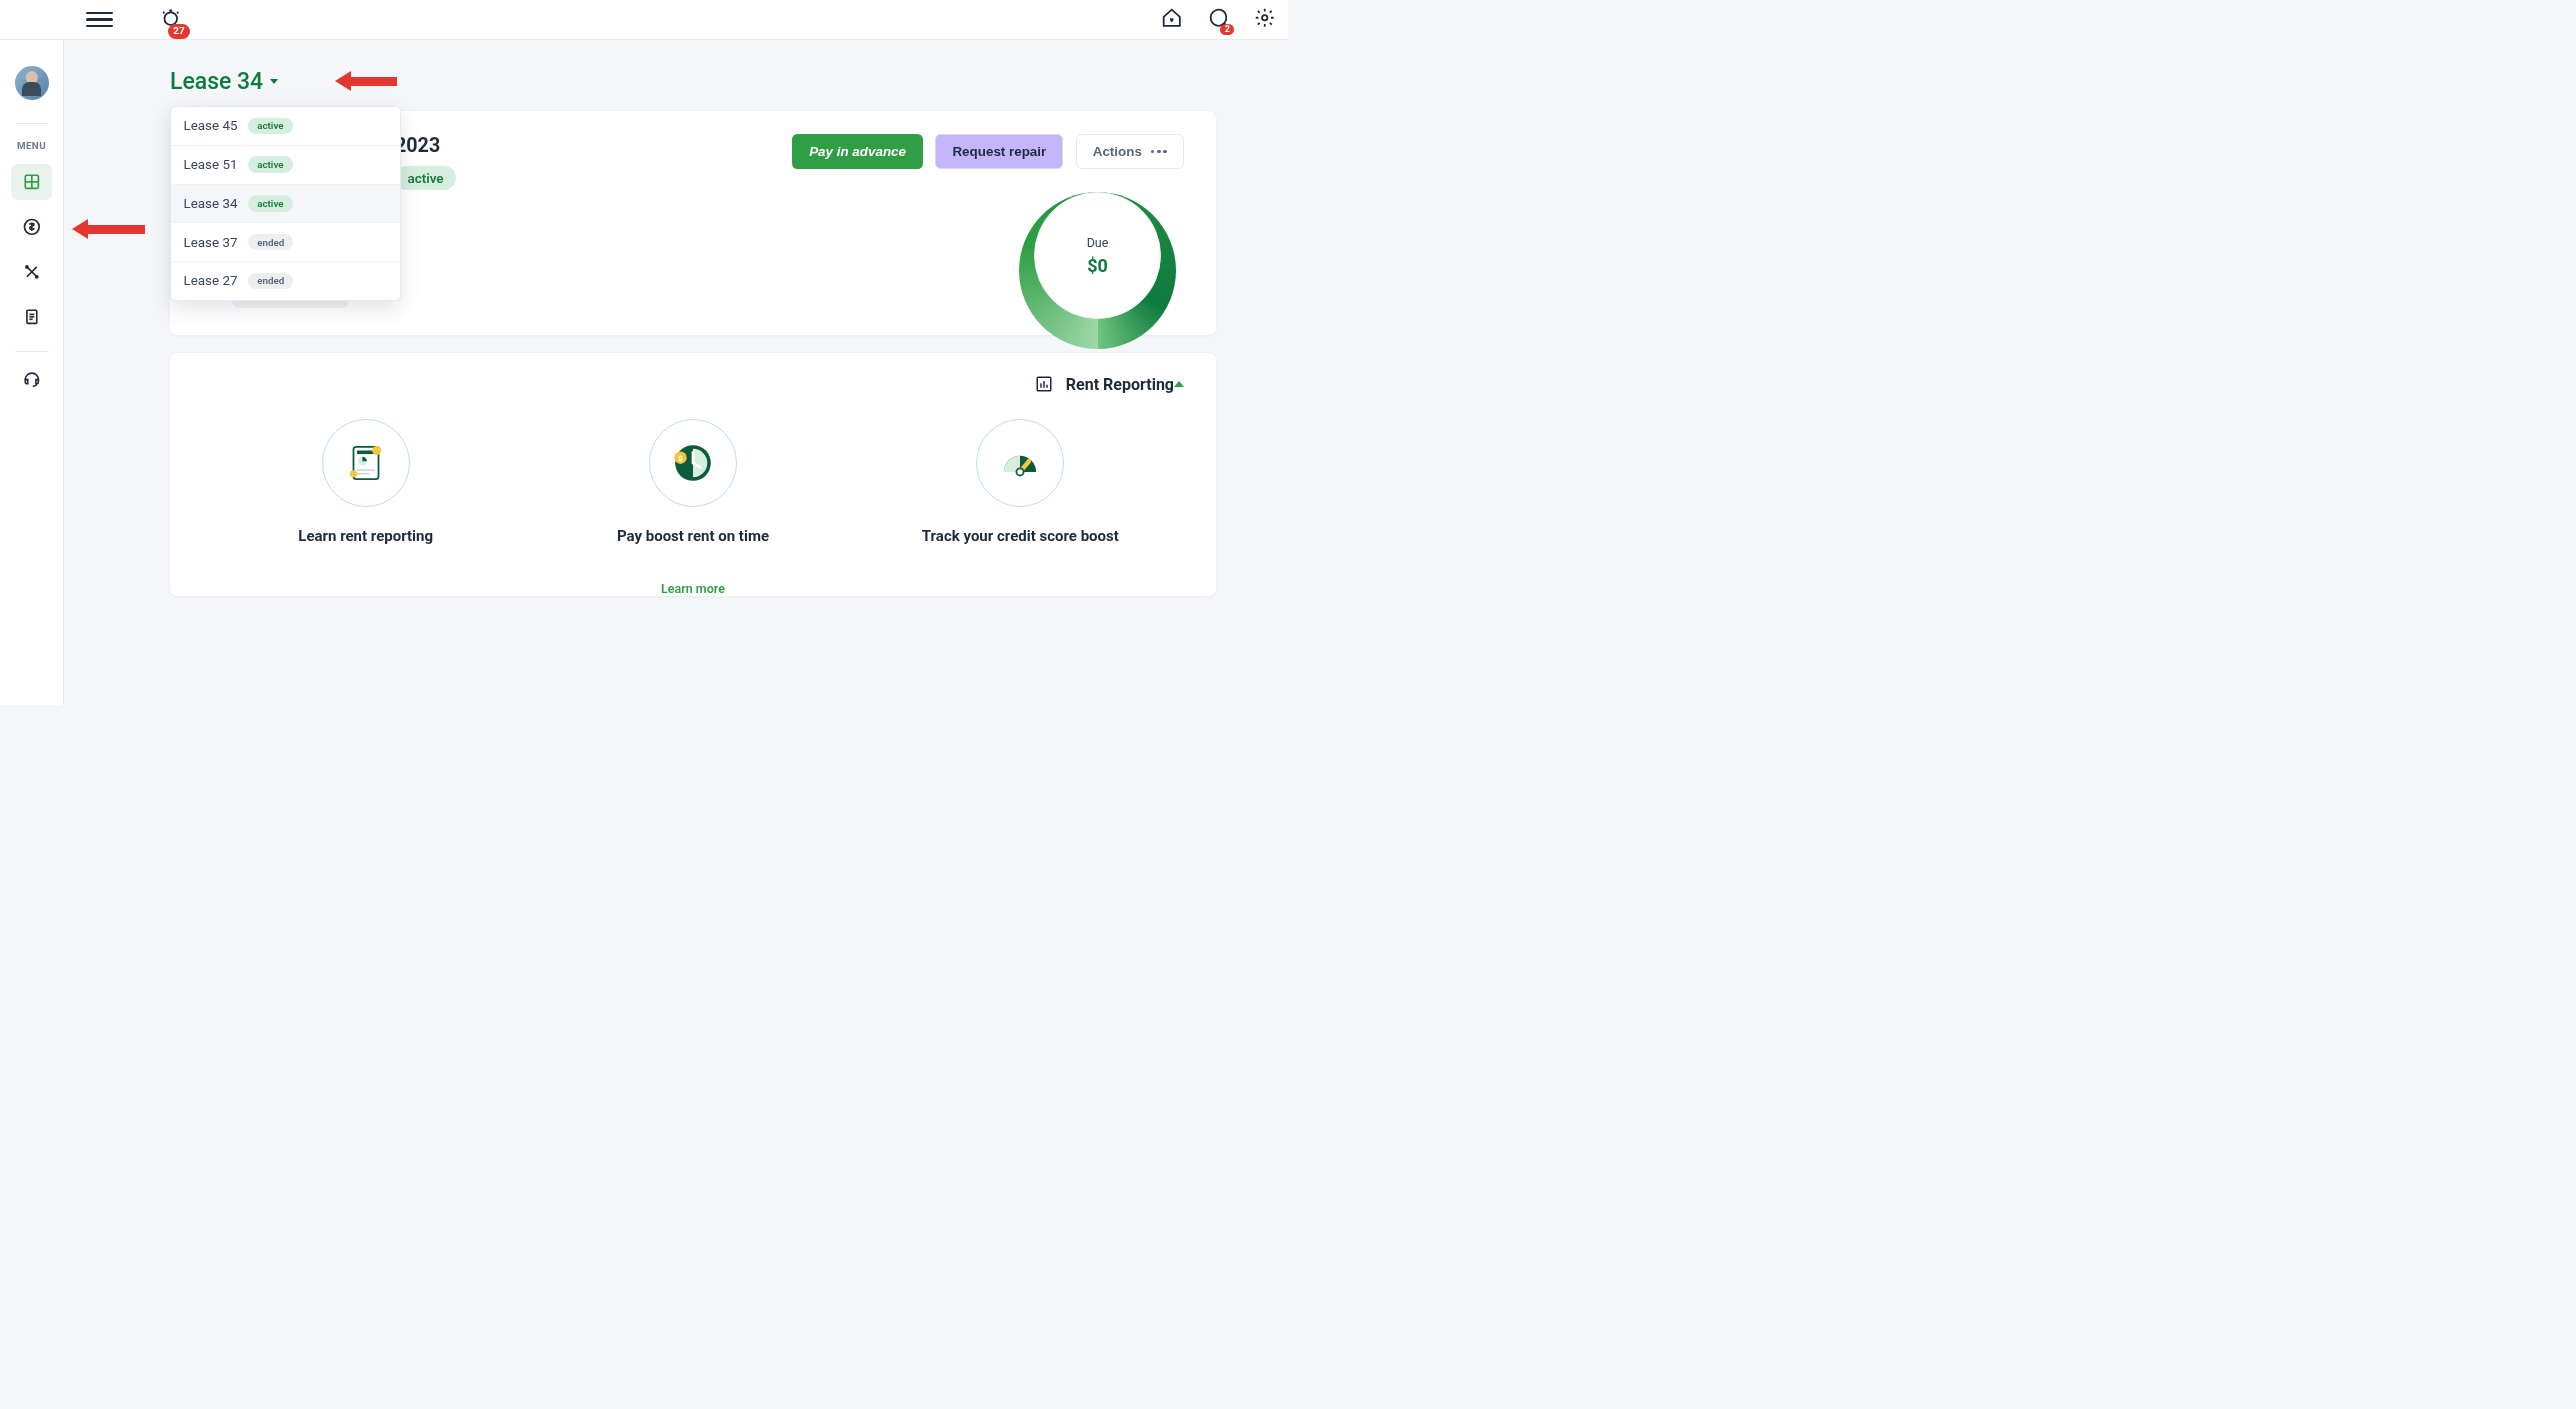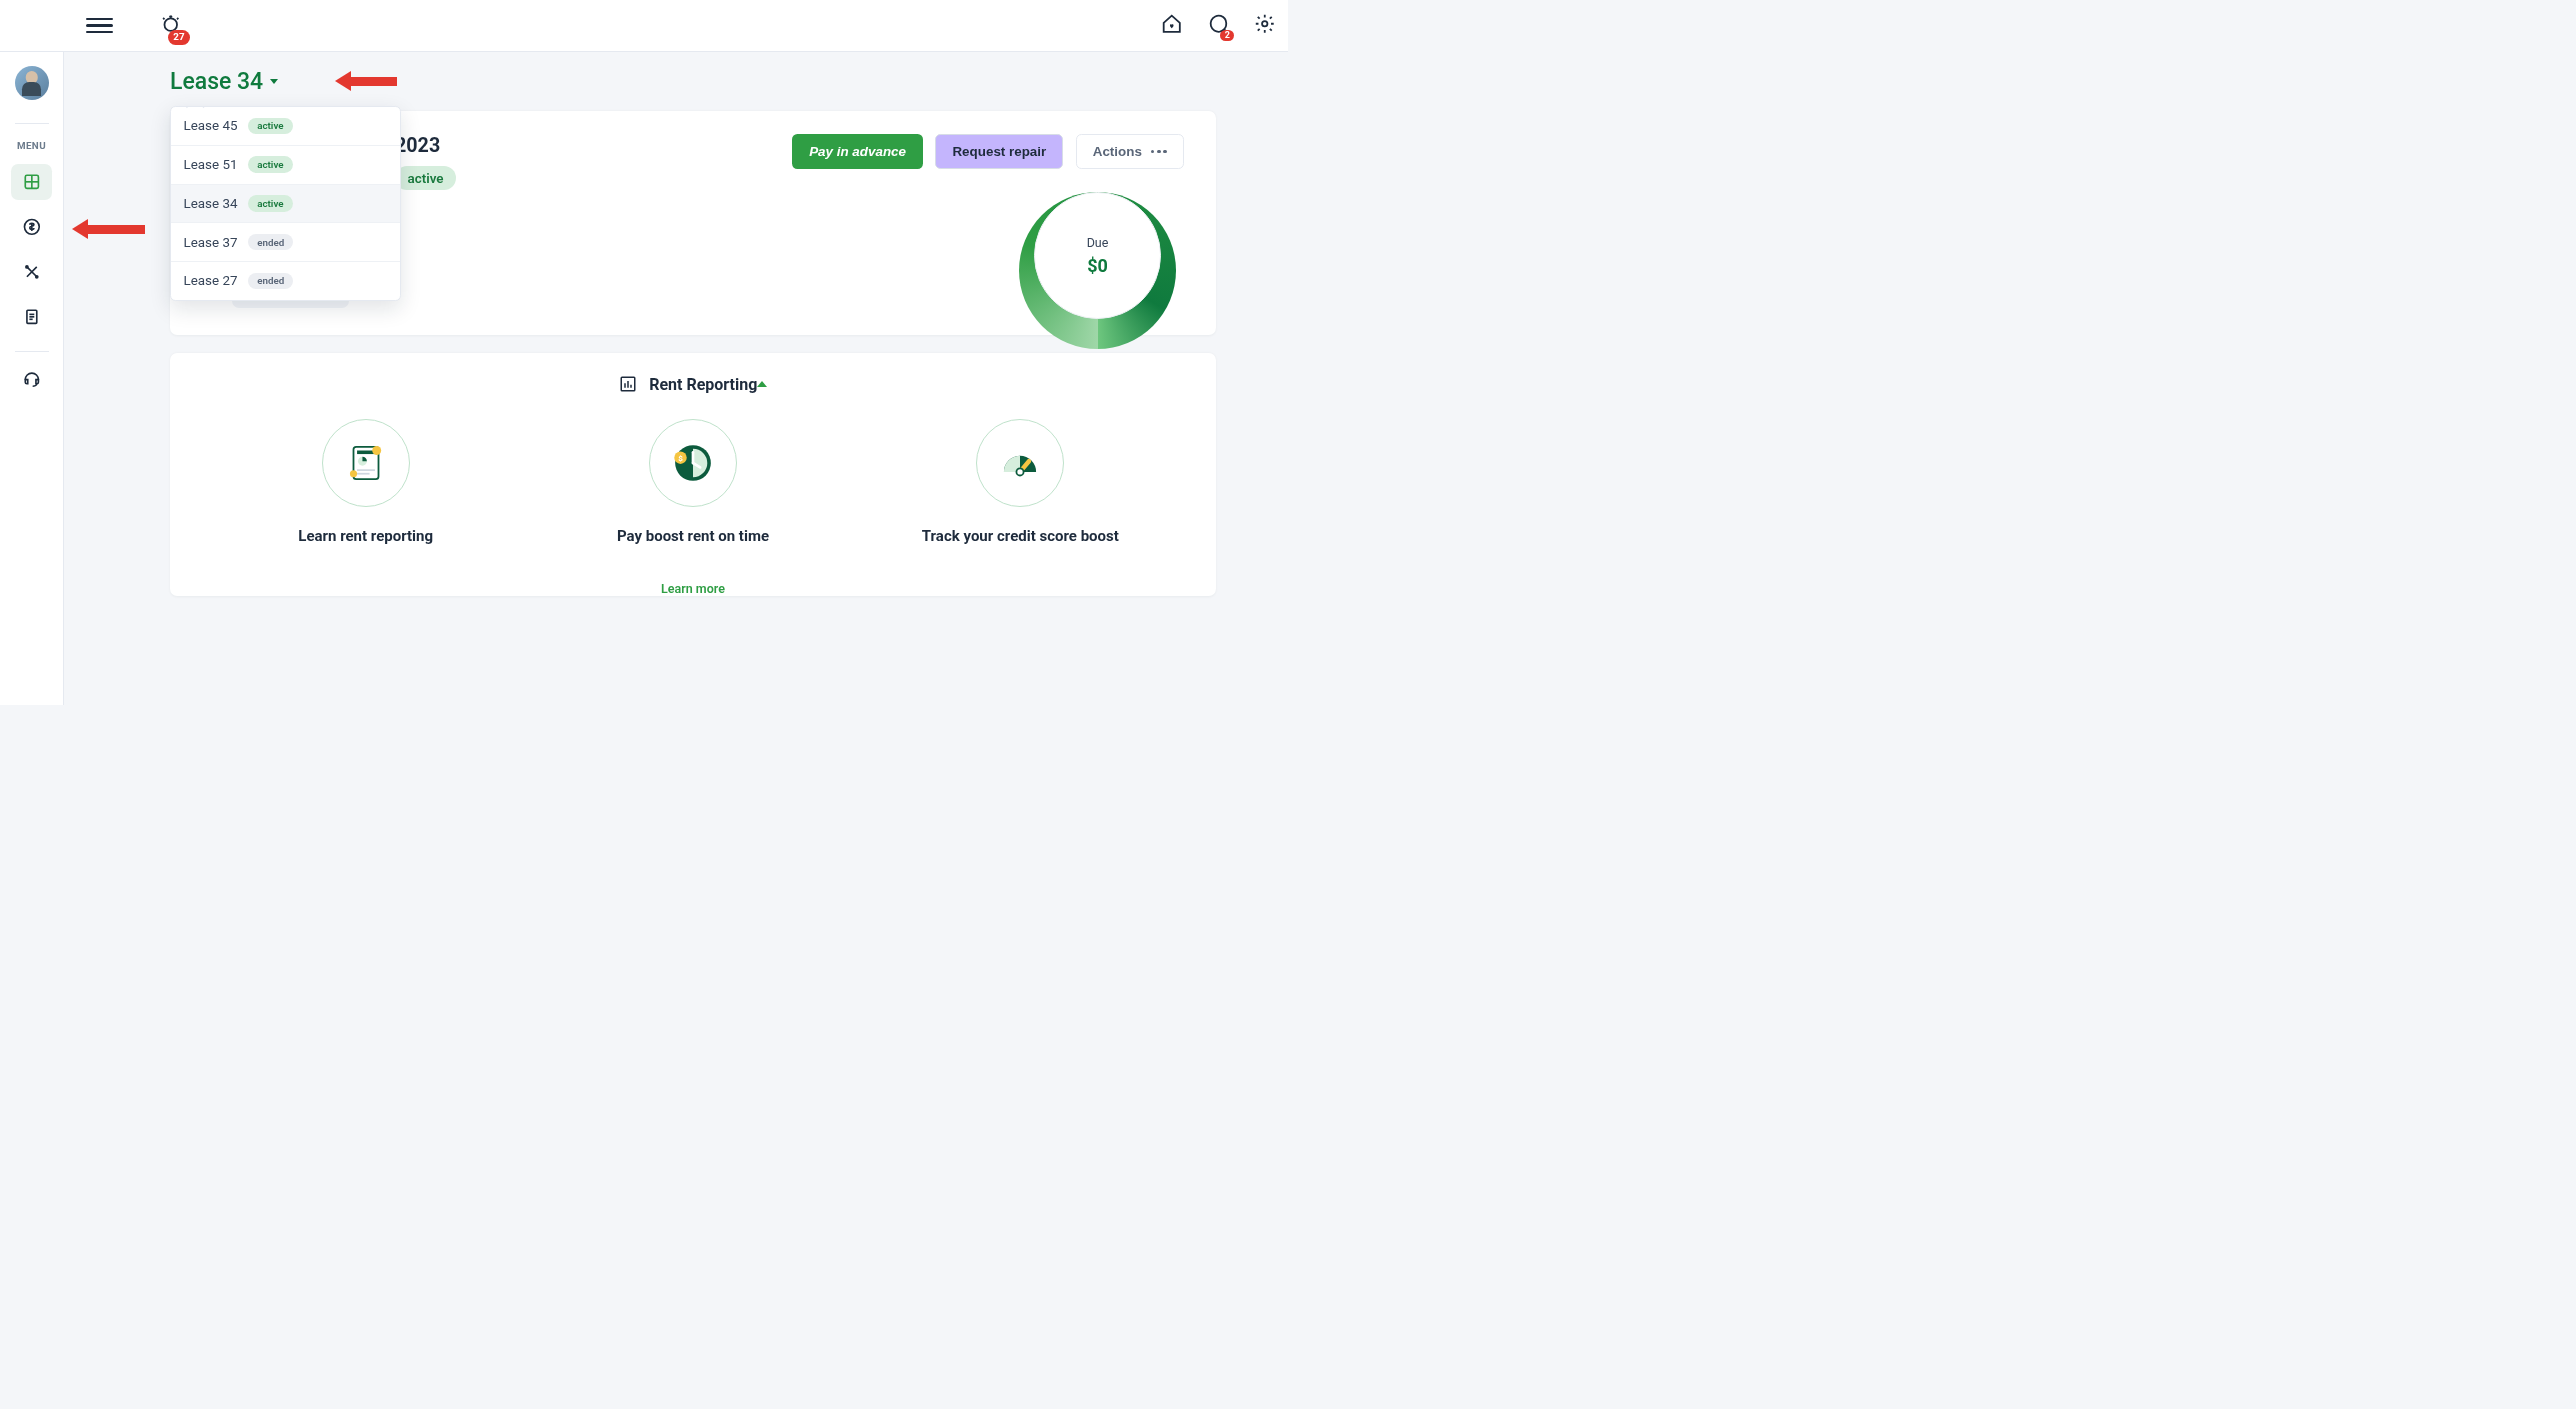--- a/index.html
+++ b/index.html
@@ -9,21 +9,21 @@
     color: #1e2b3c;
     width: 1288px;
     height: 705px;
     overflow: hidden;
     position: relative;
   }
   
   .topbar {
     position: absolute;
     left: 0; right: 0; top: 0;
-    height: 52px;
+    height: 40px;
     background: #fff;
     border-bottom: 0.9px solid #e5e9f0;
     display: flex;
     align-items: center;
     padding: 0 12.5px;
     z-index: 5;
     justify-content: space-between;
   }
   .hamburger {
     width: 27px; height: 27px;
@@ -188,21 +188,21 @@
   }
   .due-inner{
     width:127px;height:127px;border-radius:50%; background:#fff;
     display:flex;flex-direction:column;align-items:center;justify-content:center;
     border:0.9px solid #eef1f5;
   }
   .due-label{font-size:12.5px;color:#374559;margin-bottom:5.4px;}
   .due-value{font-size:18px;font-weight:700;color:#0f7a3e;}
   
   .card2 { margin-top: 18px; padding: 21.5px 32px 0; }
-  .section-head{ display:flex; align-items:center; justify-content:center;}
+  .section-head{ display:flex; align-items:center; justify-content:flex-end;}
   .section-title{display:flex;align-items:center;gap:12.5px;}
   .section-title h3{font-size:16px;font-weight:700;color:#1e2b3c;}
   .chev-up{
     width:0;height:0;border-left:5.4px solid transparent;border-right:5.4px solid transparent;border-bottom:6.3px solid #2f9e44;
   }
   .features{
     display:flex; justify-content:space-around; margin-top:25px;
   }
   .feature{ display:flex;flex-direction:column;align-items:center; width:250px;}
   .feat-icon{

